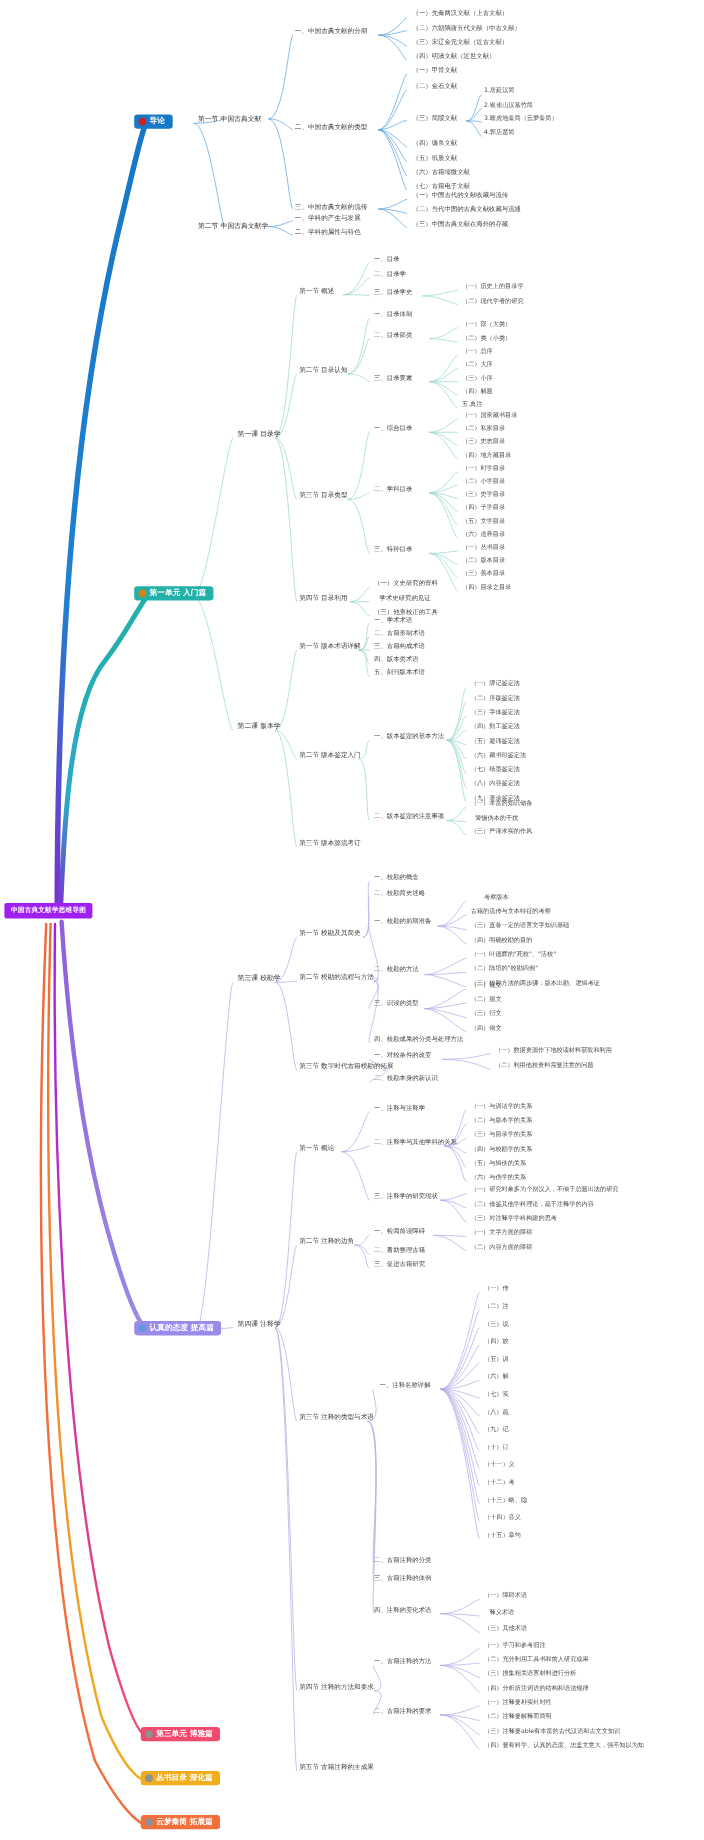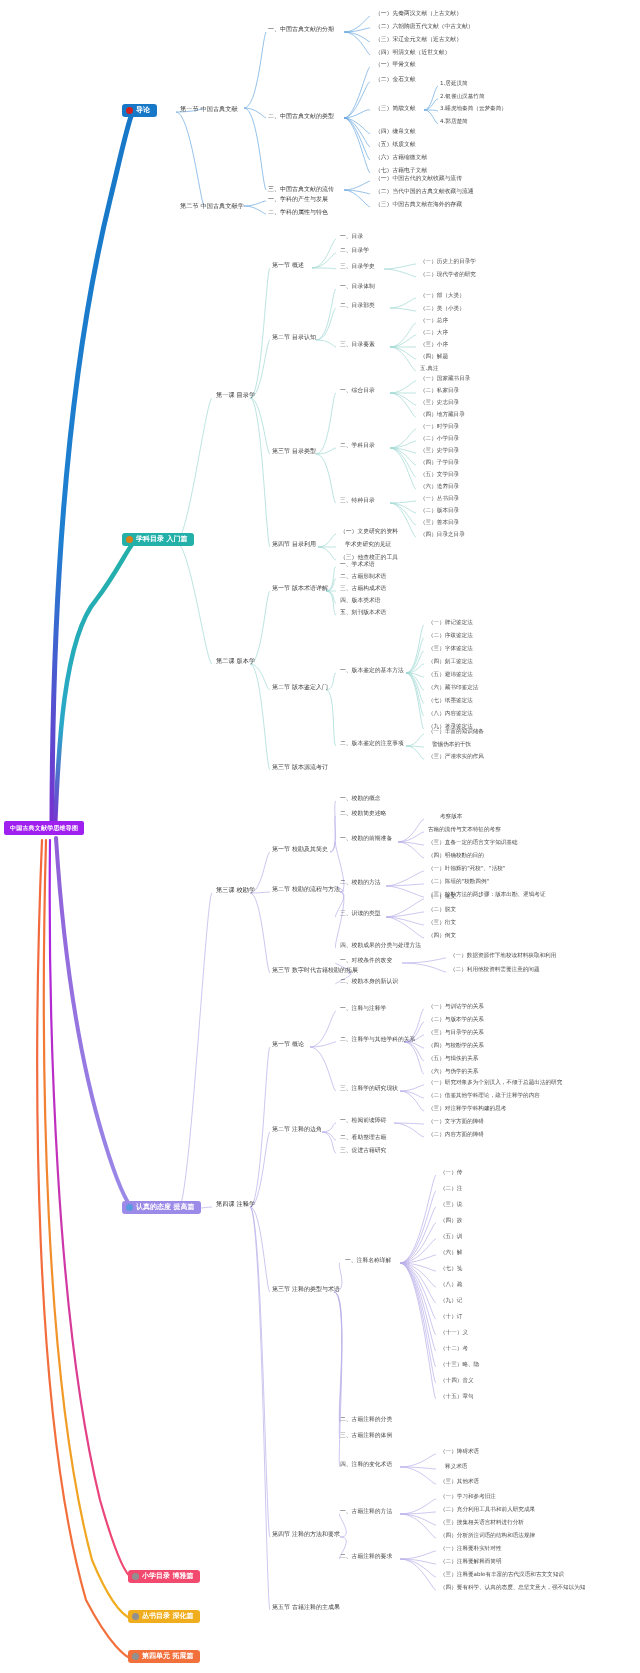--- a/index.html
+++ b/index.html
@@ -248,41 +248,41 @@
 
   <div class="node root-node" style="left:4px;top:821px;">中国古典文献学思维导图</div>
 
   <div class="node unit" style="left:122px;top:104px;background:#1878c8;">
     <span class="dot" style="background:#d02020;"></span>
     <span>导论</span>
   </div>
 
   <div class="node unit" style="left:122px;top:533px;background:#22b0a8;">
     <span class="dot" style="background:#d88018;"></span>
-    <span>学科目录 入门篇</span>
+    <span>第一单元 入门篇</span>
   </div>
 
   <div class="node unit" style="left:122px;top:1201px;background:#9b8ae8;">
     <span class="dot" style="background:#5a9ae0;"></span>
     <span>认真的态度 提高篇</span>
   </div>
 
   <div class="node unit" style="left:128px;top:1570px;background:#f2496e;">
     <span class="dot" style="background:#909090;"></span>
-    <span>小学目录 博雅篇</span>
+    <span>第三单元 博雅篇</span>
   </div>
 
   <div class="node unit" style="left:128px;top:1610px;background:#f0ae1e;">
     <span class="dot" style="background:#909090;"></span>
     <span>丛书目录 深化篇</span>
   </div>
 
   <div class="node unit" style="left:128px;top:1650px;background:#f2703c;">
     <span class="dot" style="background:#909090;"></span>
-    <span>第四单元 拓展篇</span>
+    <span>云梦秦简 拓展篇</span>
   </div>
 
   <div id="text-layer">
       <div class="t lvl2 node" style="left: 180px; top: 106px;">第一节 中国古典文献</div>
       <div class="t lvl3 node" style="left: 268px; top: 26px;">一、中国古典文献的分期</div>
       <div class="t lvl4 node" style="left: 375px; top: 11px;">（一）先秦两汉文献（上古文献）</div>
       <div class="t lvl4 node" style="left: 375px; top: 24px;">（二）六朝隋唐五代文献（中古文献）</div>
       <div class="t lvl4 node" style="left: 375px; top: 37px;">（三）宋辽金元文献（近古文献）</div>
       <div class="t lvl4 node" style="left: 375px; top: 50px;">（四）明清文献（近世文献）</div>
       <div class="t lvl3 node" style="left: 268px; top: 113px;">二、中国古典文献的类型</div>

